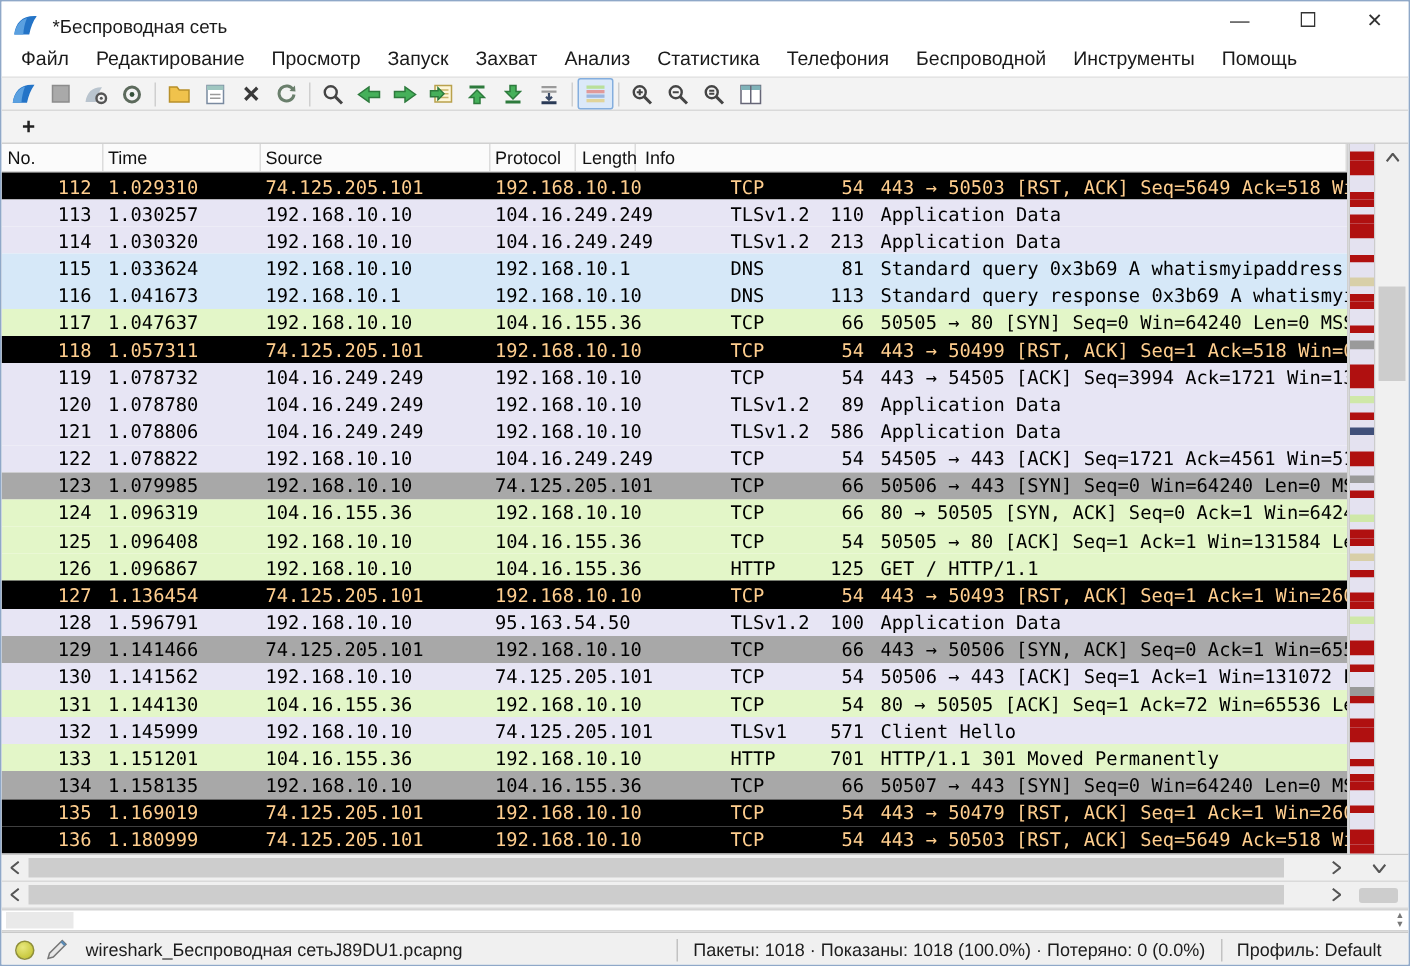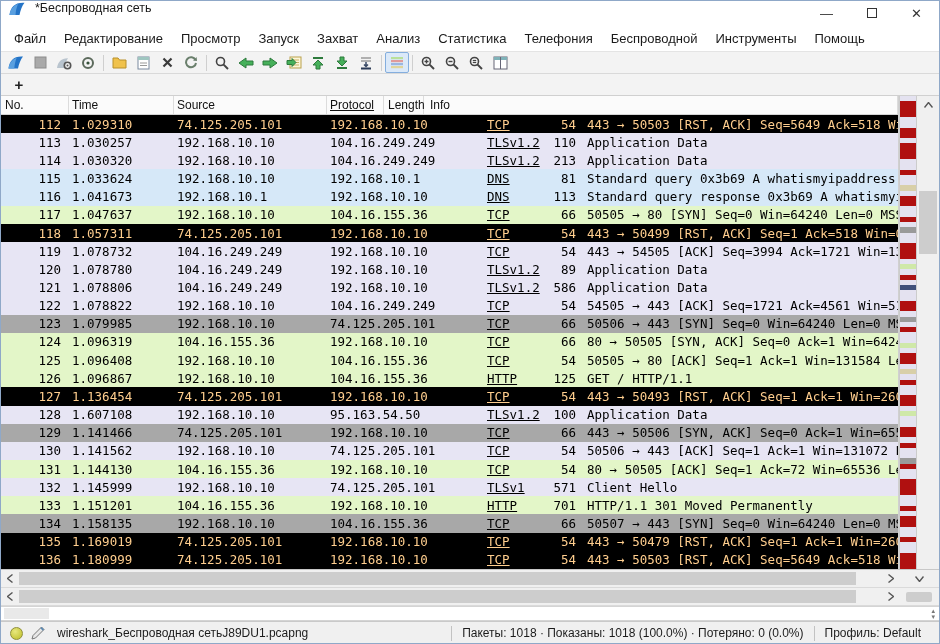--- a/index.html
+++ b/index.html
@@ -5,21 +5,21 @@
   * { box-sizing: border-box; margin: 0; padding: 0; }
   html,body { width: 940px; height: 644px; }
   body {
     font-family: "Liberation Sans", sans-serif;
     background: #ffffff;
     border: 1px solid #8fa8c8;
     overflow: hidden;
     position: relative;
   }
   
-  .titlebar { height: 24px; display: flex; align-items: flex-start; background: #ffffff; padding-left: 8px; }
+  .titlebar { height: 24px; display: flex; align-items: flex-end; background: #ffffff; padding-left: 8px; }
   .titlebar .app-icon { width: 17px; height: 16px; margin-right: 9px; }
   .title-text { font-size: 12.5px; color: #1a1a1a; flex: 1; }
   .win-controls { display: flex; height: 100%; }
   .win-btn { width: 45px; height: 24px; display: flex; align-items: center; justify-content: center; font-size: 13px; color: #333; }
   .win-btn svg { display: block; }
   
   .menubar { height: 26px; display: flex; align-items: center; padding-left: 4px; background: #ffffff; }
   .menu-item { font-size: 13px; color: #1a1a1a; padding: 4px 9px; }
   
   .toolbar { height: 23px; background: #f3f3f3; border-top: 1px solid #e4e4e4; border-bottom: 1px solid #d9d9d9; display: flex; align-items: center; padding: 0 3px; }
@@ -35,21 +35,21 @@
   .filter-caret { width: 12px; height: 15px; display: flex; align-items: center; justify-content: center; color: #666; font-size: 9px; }
   .filter-plus { width: 20px; height: 18px; margin-left: 5px; display: flex; align-items: center; justify-content: center; font-size: 15px; font-weight: bold; color: #222; }
   
   .main { height: 474px; display: flex; border-bottom: 1px solid #c8c8c8; }
   .list-wrap { flex: 1; display: flex; flex-direction: column; overflow: hidden; border-right: 1px solid #d0d0d0; }
   .grid-row { display: flex; }
   .c-no { width: 68px; flex: none; text-align: right; padding-right: 8px; }
   .c-time { width: 105px; flex: none; padding-left: 3px; }
   .c-src { width: 153px; flex: none; padding-left: 3px; }
   .c-dst { width: 157px; flex: none; padding-left: 3px; }
-  .c-proto { width: 57px; flex: none; padding-left: 3px; text-decoration: underline; }
+  .c-proto { width: 57px; flex: none; padding-left: 3px; }
   .c-len { width: 40px; flex: none; text-align: right; padding-right: 5px; }
   .c-info { flex: 1; padding-left: 6px; overflow: hidden; white-space: nowrap; }
   .list-header { height: 19px; flex: none; background: #fbfbfb; border-bottom: 1px solid #d4d4d4; font-size: 12px; color: #111; align-items: center; }
   .list-header > div { height: 100%; display: flex; align-items: center; border-right: 1px solid #dcdcdc; }
   .list-header .c-no { justify-content: flex-start; padding-left: 4px; }
   .list-header .c-len { justify-content: flex-start; padding-left: 4px; }
   .rows { flex: 1; display: flex; flex-direction: column; font-family: "DejaVu Sans Mono", monospace; font-size: 12.5px; }
   .prow { flex: 1; display: flex; align-items: center; white-space: nowrap; color: #000; }
   .prow.red   { background: #000000; color: #ffce8e; }
   .prow.lav   { background: #e7e5f4; }
@@ -409,21 +409,21 @@
           <div class="c-no">127</div>
           <div class="c-time">1.136454</div>
           <div class="c-src">74.125.205.101</div>
           <div class="c-dst">192.168.10.10</div>
           <div class="c-proto">TCP</div>
           <div class="c-len">54</div>
           <div class="c-info">443 → 50493 [RST, ACK] Seq=1 Ack=1 Win=260 Len=0</div>
         </div>
         <div class="prow lav">
           <div class="c-no">128</div>
-          <div class="c-time">1.607108</div>
+          <div class="c-time">1.596791</div>
           <div class="c-src">192.168.10.10</div>
           <div class="c-dst">95.163.54.50</div>
           <div class="c-proto">TLSv1.2</div>
           <div class="c-len">100</div>
           <div class="c-info">Application Data</div>
         </div>
         <div class="prow gray">
           <div class="c-no">129</div>
           <div class="c-time">1.141466</div>
           <div class="c-src">74.125.205.101</div>

